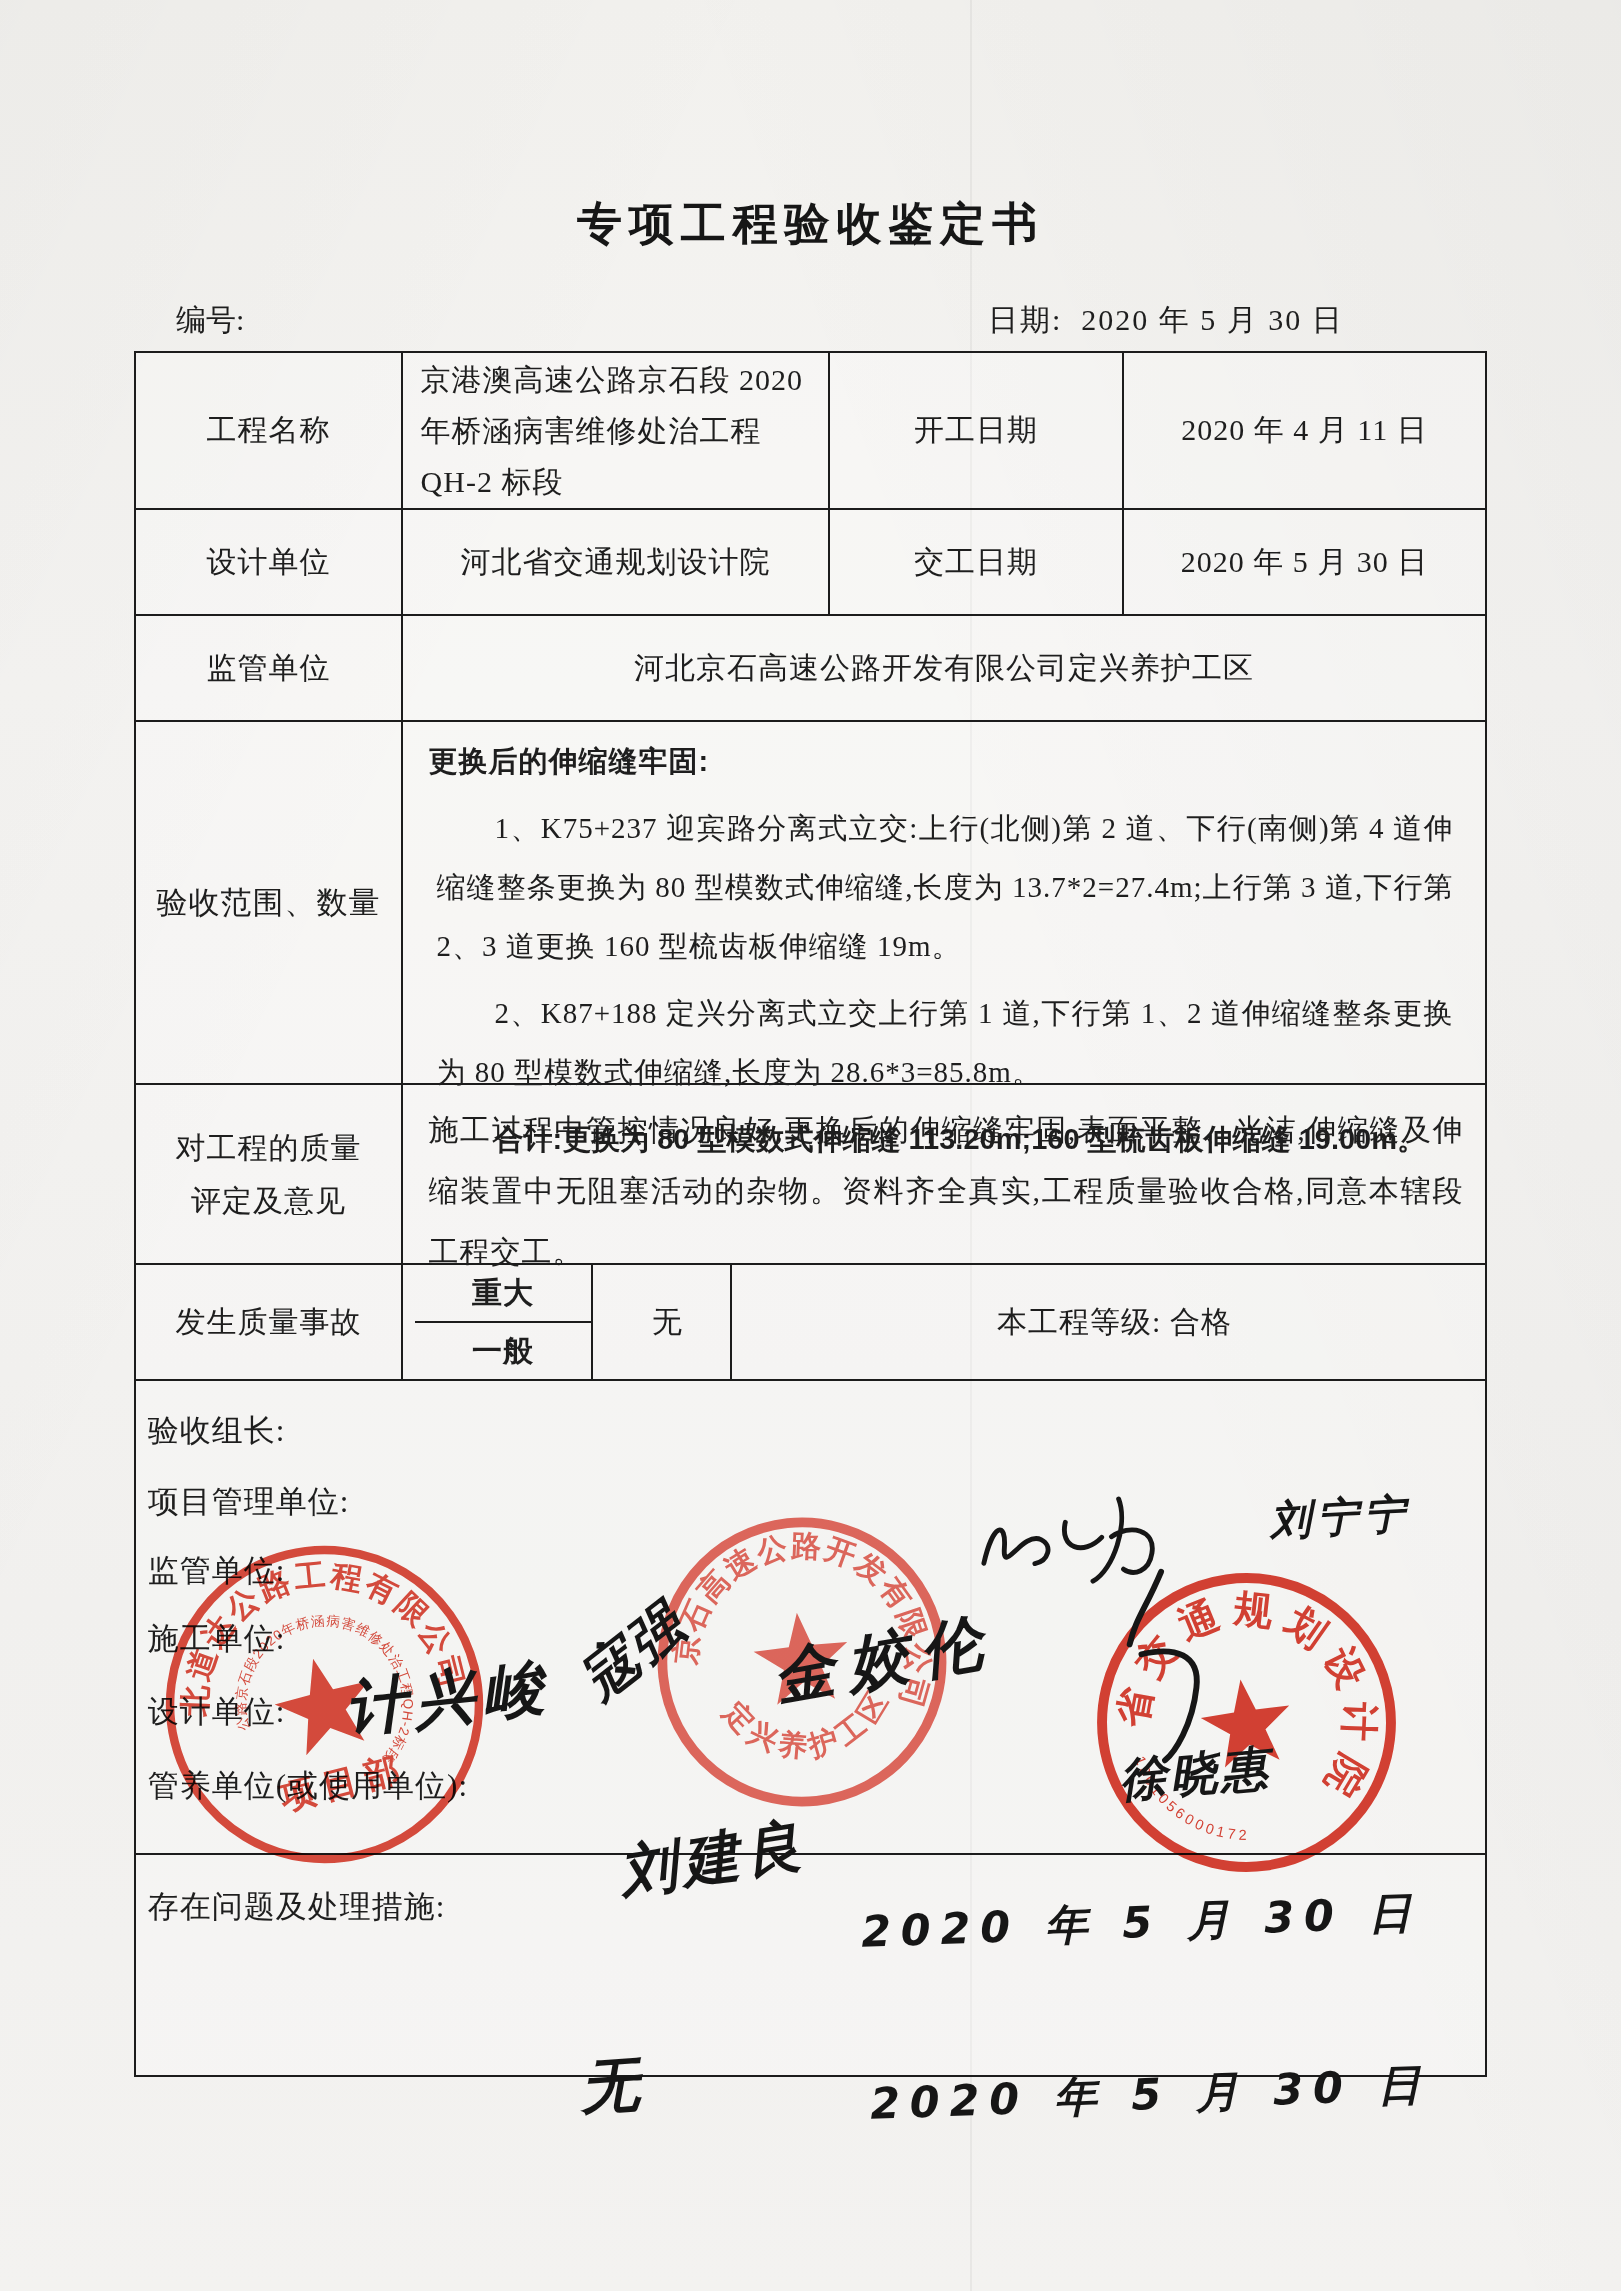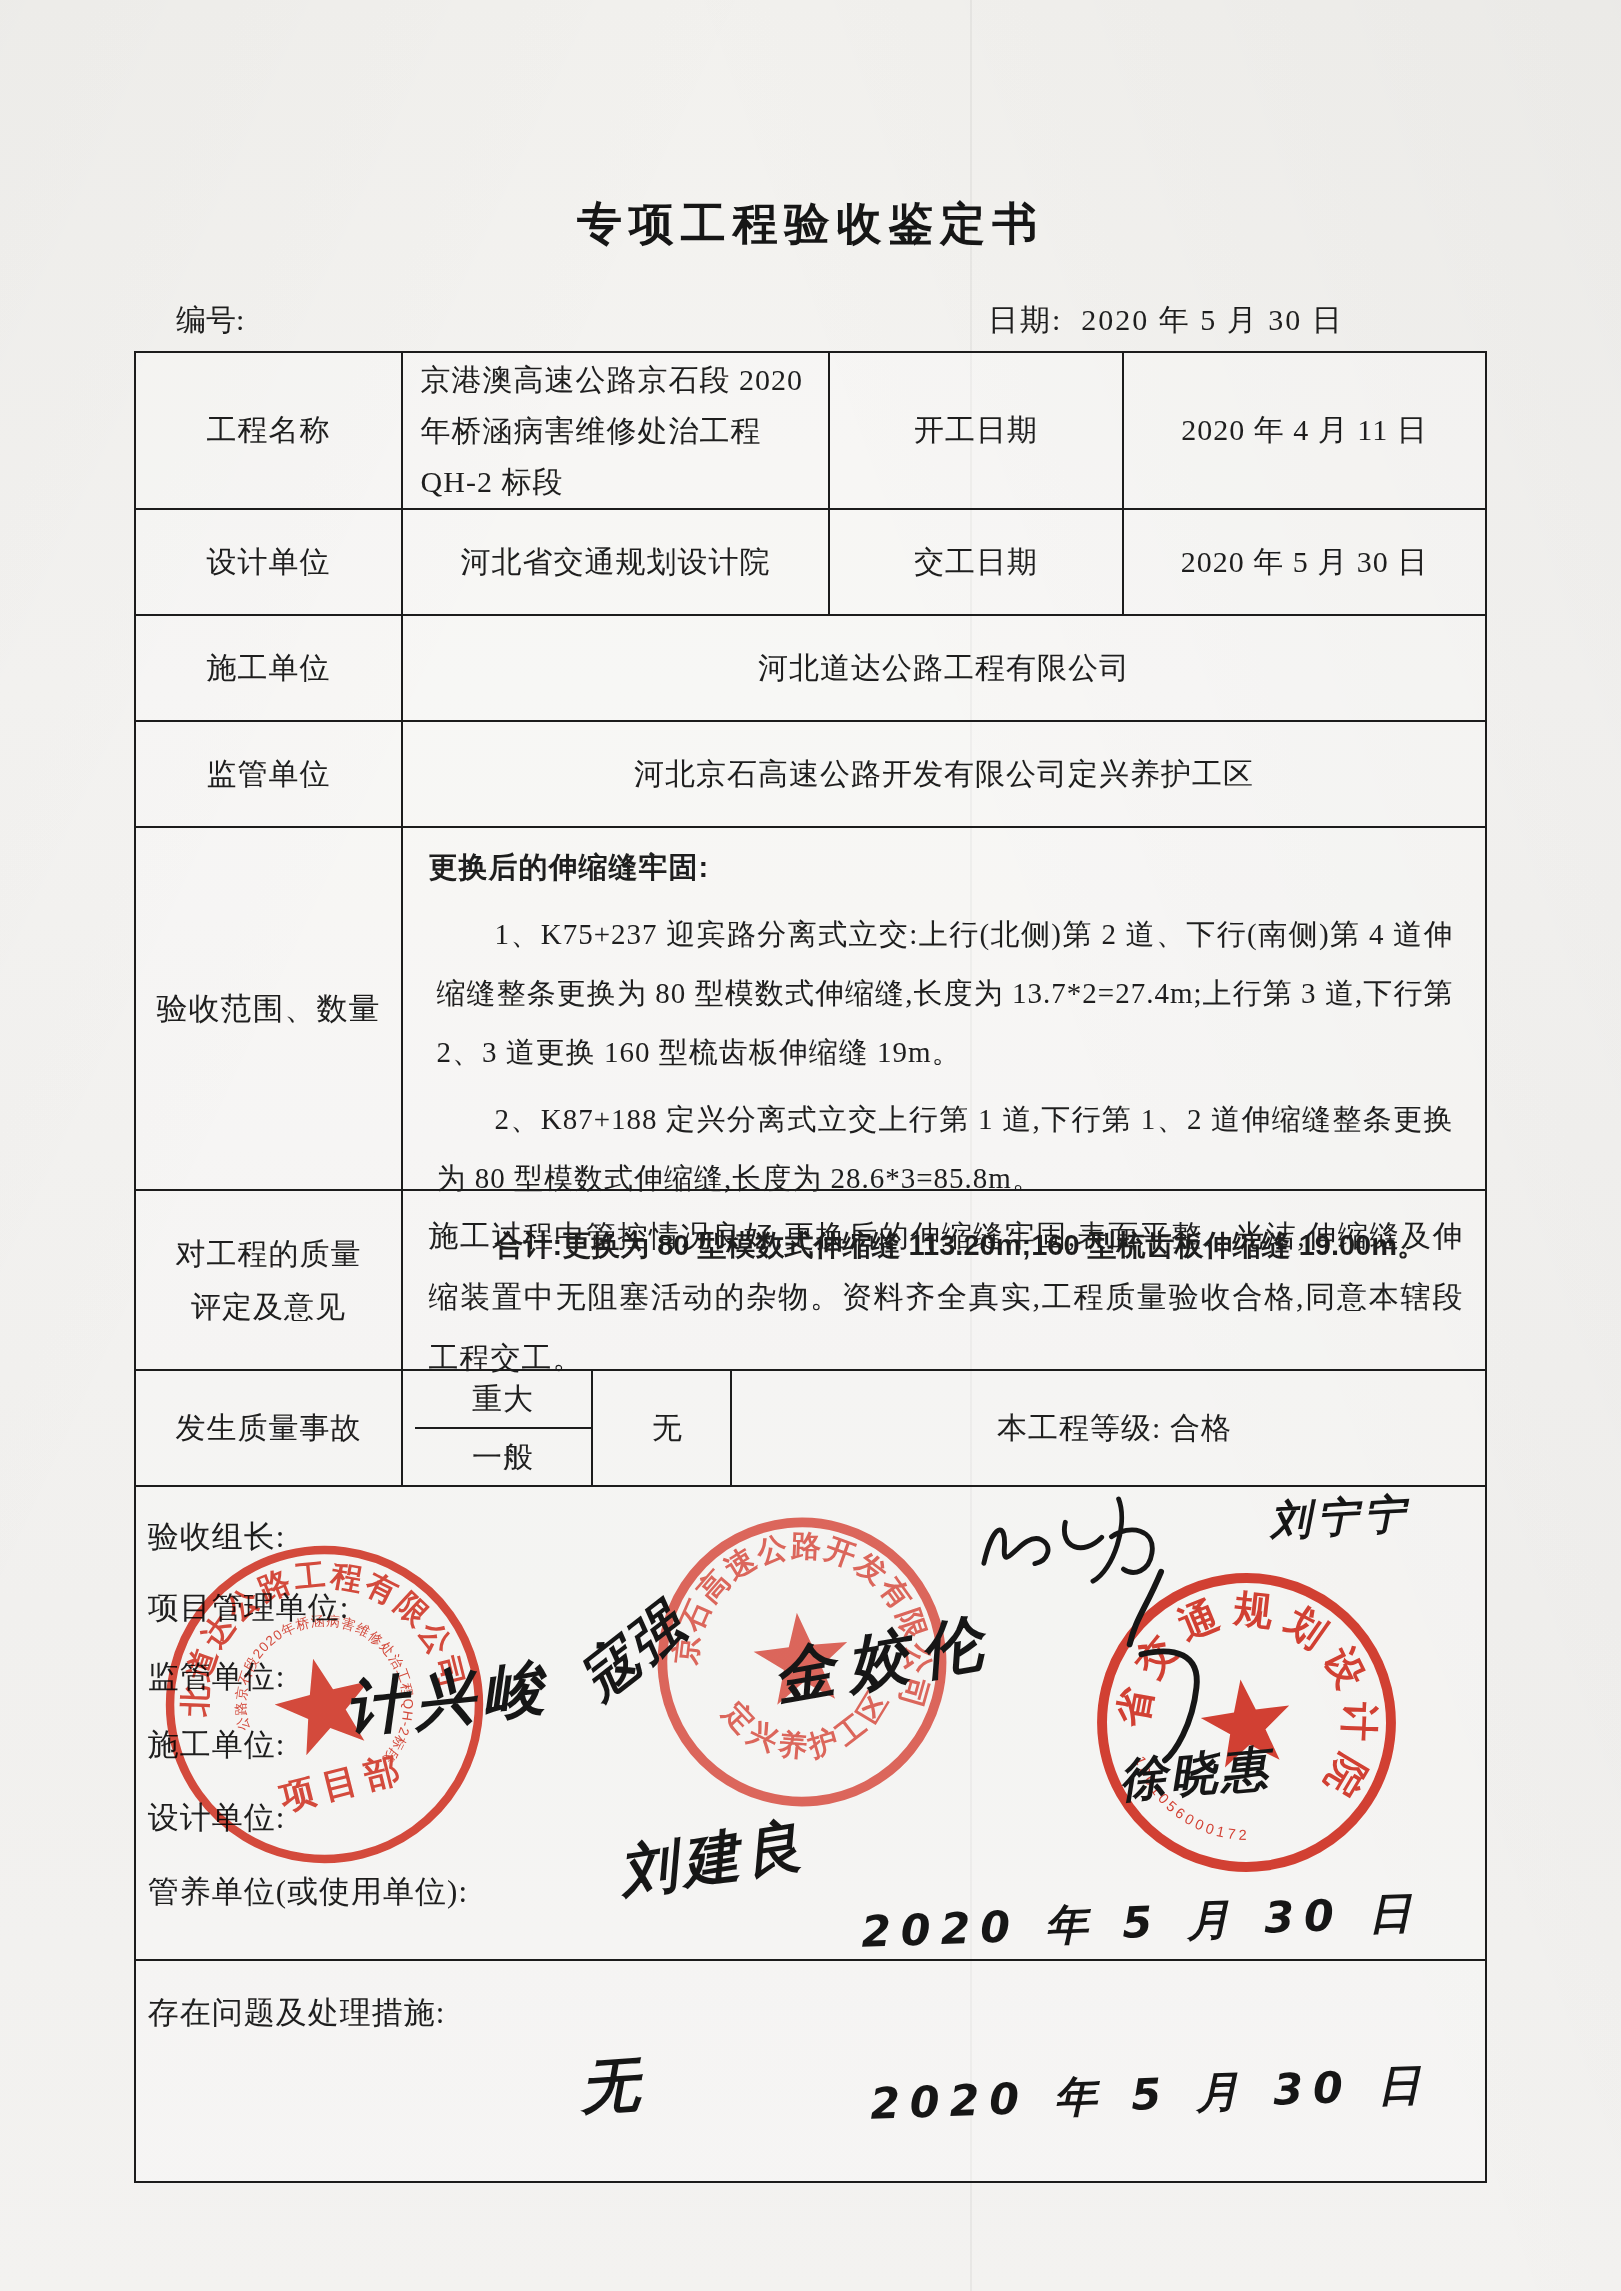--- a/index.html
+++ b/index.html
@@ -37,21 +37,21 @@
   .r1{height:157px;} .r2{height:106px;} .r3{height:106px;} .r4{height:106px;}
   .r5{height:363px;} .r6{height:180px;} .r7{height:116px;gap:12px;}
   .r8{height:474px;} .r9{height:220px;}
   .scopebody{display:block;padding:9.8px 23.5px 0 25.5px;font-size:29px;line-height:59px;text-align:justify;}
   .scopebody .hd{font-family:"Liberation Sans", sans-serif;font-weight:bold;font-size:29px;}
   .scopebody p{margin:8px;text-indent:2em;}
   .scopebody .total{font-family:"Liberation Sans", sans-serif;font-weight:bold;text-indent:2em;letter-spacing:0;}
   .qlabel{flex-direction:column;line-height:53px;}
   .qbody{display:block;padding:13.7px 21.6px 0 25.5px;font-size:30px;line-height:61px;text-align:justify;}
   .acc-sub{width:178px;flex:none;flex-direction:column;padding:0;}
-  .acc-sub .half{flex:1;display:flex;align-items:center;justify-content:center;width:100%;}
+  .acc-sub .half{flex:1;display:flex;align-items:center;justify-content:center;width:100%;font-weight:bold;}
   .acc-sub .half.top{border-bottom:2px solid #1c1c1c;box-sizing:border-box;}
   .acc-none{width:127px;flex:none;}
   .sigcell,.isscell{position:relative;display:block;padding:0;}
   .siglabel{position:absolute;left:11.8px;font-size:31px;letter-spacing:1px;white-space:nowrap;}
   .isslabel{position:absolute;left:11.8px;top:31px;font-size:31px;}
   
   .hand{
     position:absolute;font-family:"DejaVu Sans", sans-serif;font-style:italic;font-weight:600;
     color:#161616;white-space:nowrap;
   }
@@ -84,24 +84,20 @@
       <div class="cell c4">2020 年 4 月 11 日</div>
     </div>
 
     <div class="row r2">
       <div class="cell lblcol">设计单位</div>
       <div class="cell c2">河北省交通规划设计院</div>
       <div class="cell c3">交工日期</div>
       <div class="cell c4">2020 年 5 月 30 日</div>
     </div>
 
-    <div class="row r3">
-      <div class="cell lblcol">施工单位</div>
-      <div class="cell c4">河北道达公路工程有限公司</div>
-    </div>
 
     <div class="row r4">
       <div class="cell lblcol">监管单位</div>
       <div class="cell c4">河北京石高速公路开发有限公司定兴养护工区</div>
     </div>
 
     <div class="row r5">
       <div class="cell lblcol" style="font-size:31px">验收范围、数量</div>
       <div class="cell c4 scopebody">
         <div class="hd">更换后的伸缩缝牢固:</div>

